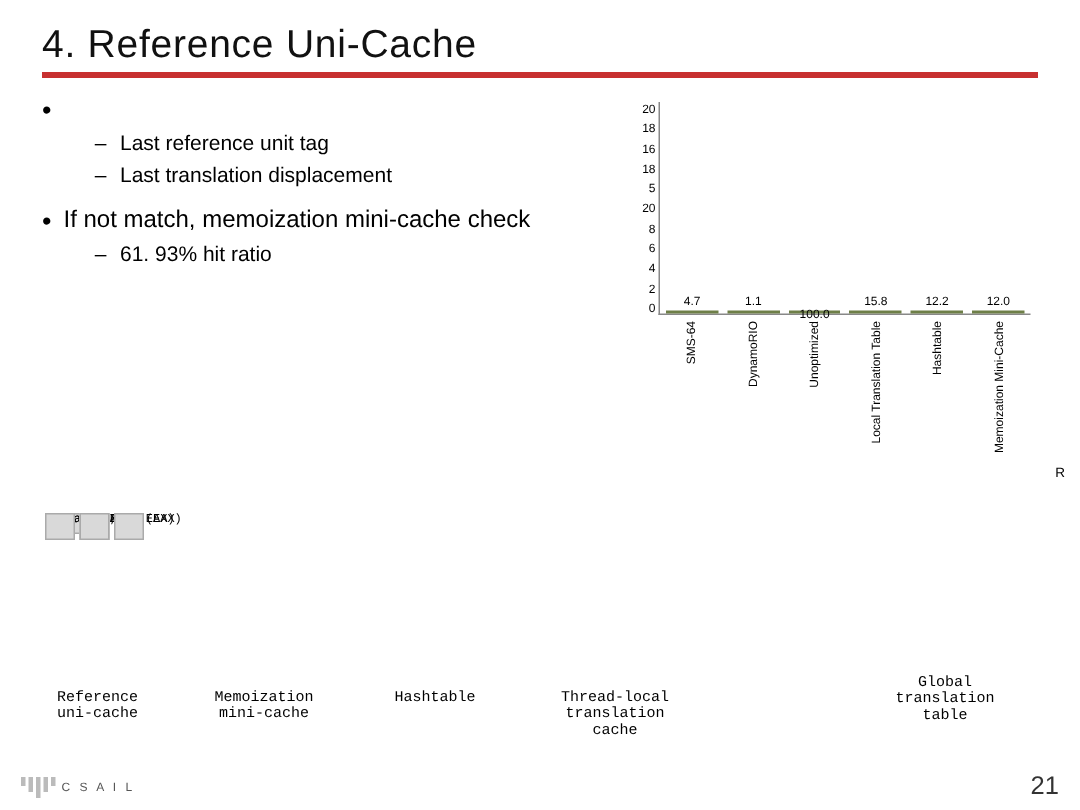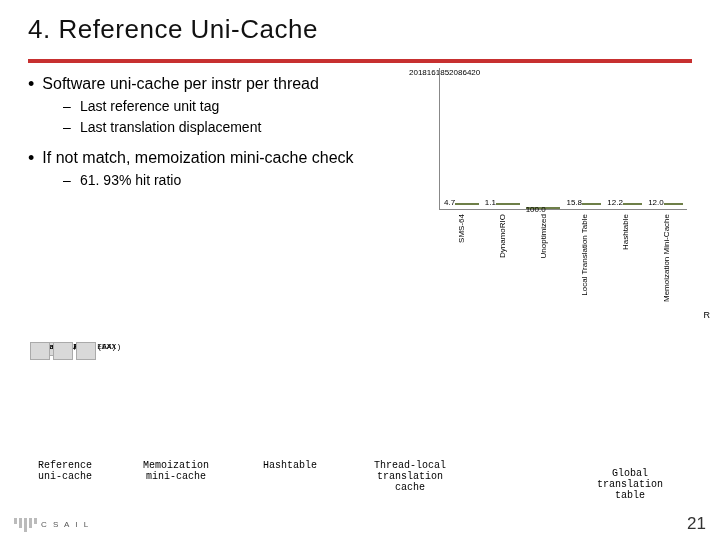--- a/index.html
+++ b/index.html
@@ -1,29 +1,29 @@
 <!DOCTYPE html>
 <html><head>
 <meta charset="utf-8">
 <style>
   *{box-sizing:border-box;margin:0;padding:0}
   body{width:720px;height:540px;background:#fff;font-family:"Verdana",Arial,sans-serif;color:#000;position:relative;overflow:hidden}
   .slide{padding:14px 28px 0 28px}
-  .title{font-size:26px;letter-spacing:.5px;color:#111;margin-bottom:14px}
+  .title{font-size:26px;letter-spacing:.5px;color:#111;margin-bottom:3px}
   .hr{height:4px;width:664px;background:#c73030;margin-bottom:10px}
   .bullets{font-size:16px;line-height:1.35;width:375px}
   .bullets .l0{display:flex;gap:8px;margin-top:4px}
   .bullets .dot{font-size:18px;line-height:22px}
   .bullets .l1{display:flex;gap:8px;margin:2px 0 0 34px;font-size:14px}
   .dash{width:10px;text-align:center}
   
   .chart{position:absolute;left:395px;top:68px;width:300px;height:236px}
-  .chart .axis-y{position:absolute;left:14px;top:0;width:28px;height:142px;display:flex;flex-direction:row;justify-content:space-between;font-size:8px;text-align:right}
+  .chart .axis-y{position:absolute;left:14px;top:0;width:28px;height:142px;display:flex;flex-direction:column;justify-content:space-between;font-size:8px;text-align:right}
   .chart .plot{position:absolute;left:44px;top:0;width:248px;height:142px;border-left:1px solid #888;border-bottom:1px solid #888;display:flex;align-items:flex-end;gap:6px;padding:0 4px}
-  .barwrap{flex:1;display:flex;flex-direction:row;align-items:center;position:relative}
+  .barwrap{flex:1;display:flex;flex-direction:column;align-items:center;position:relative}
   .barval{font-size:8px;margin-bottom:2px;white-space:nowrap}
   .bar{width:100%;background:linear-gradient(#9aad6a,#8ca05c);border:1px solid #6e7f48}
   .clip .barval{position:absolute;top:-2px}
   .xlabels{position:absolute;left:44px;top:146px;width:248px;height:84px;display:flex;gap:6px;padding:0 4px}
   .xlab{flex:1;position:relative}
   .xlab span{position:absolute;left:50%;top:0;transform-origin:left top;transform:rotate(-90deg) translate(-100%,-50%);font-size:8px;white-space:nowrap}
   
   .diag{position:absolute;left:30px;top:342px;width:660px;height:160px}
   .instr{font-family:"Courier New",monospace;font-size:8px;position:absolute}
   .celltrio{display:flex;gap:3px}
@@ -40,21 +40,20 @@
 </head>
 <body>
 
 <div class="slide">
   <div class="title">4. Reference Uni-Cache</div>
   <div class="hr"></div>
 
   <div class="bullets">
     <div class="l0">
         <span class="dot">•</span>
-        <span>Software uni-cache per instr per thread</span>
       </div>
     <div class="l1">
         <span class="dash">–</span>
         <span>Last reference unit tag</span>
       </div>
     <div class="l1">
         <span class="dash">–</span>
         <span>Last translation displacement</span>
       </div>
     <div class="l0" style="margin-top:10px">
@@ -276,21 +275,21 @@
     </div>
 
   <div class="dlabel" style="left:-10px;top:118px;width:90px;white-space:pre-line">Reference
 uni-cache</div>
   <div class="dlabel" style="left:96px;top:118px;width:100px;white-space:pre-line">Memoization
 mini-cache</div>
   <div class="dlabel" style="left:220px;top:118px;width:80px">Hashtable</div>
   <div class="dlabel" style="left:320px;top:118px;width:120px;white-space:pre-line">Thread-local
 translation
 cache</div>
-  <div class="dlabel" style="left:540px;top:126px;width:120px;white-space:pre-line">Global
+  <div class="dlabel" style="left:540px;top:108px;width:120px;white-space:pre-line">Global
 translation
 table</div>
 </div>
 
 <div class="logo">
   <span class="bars">
       <i style="height:6px"></i>
       <i style="height:10px"></i>
       <i style="height:14px"></i>
       <i style="height:10px"></i>

